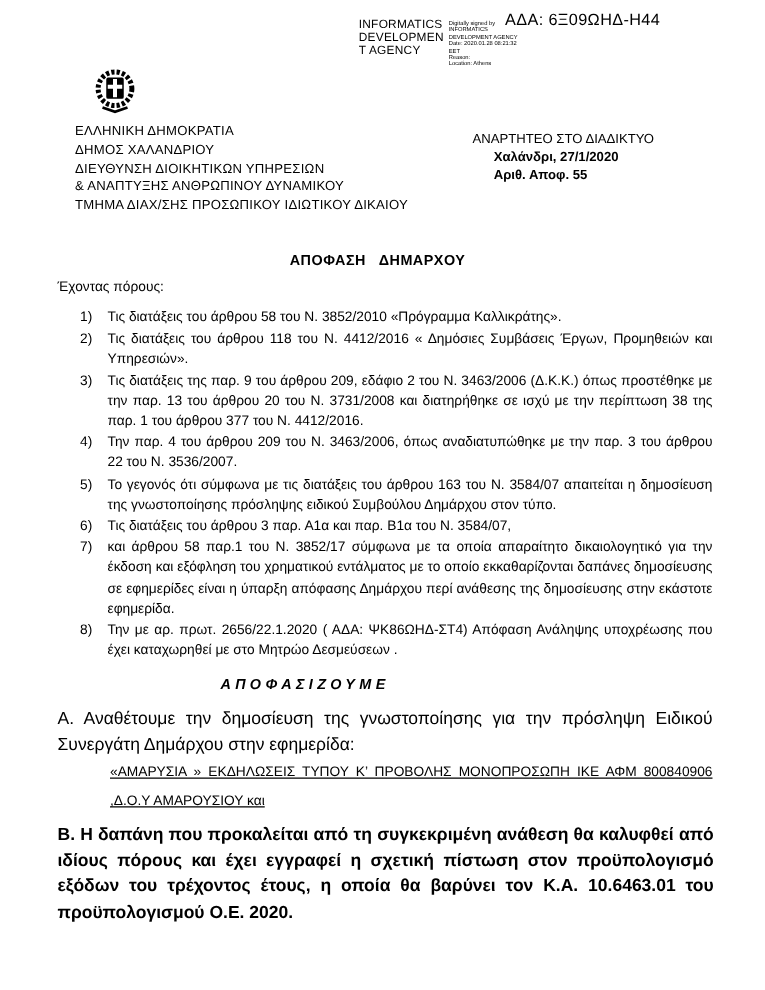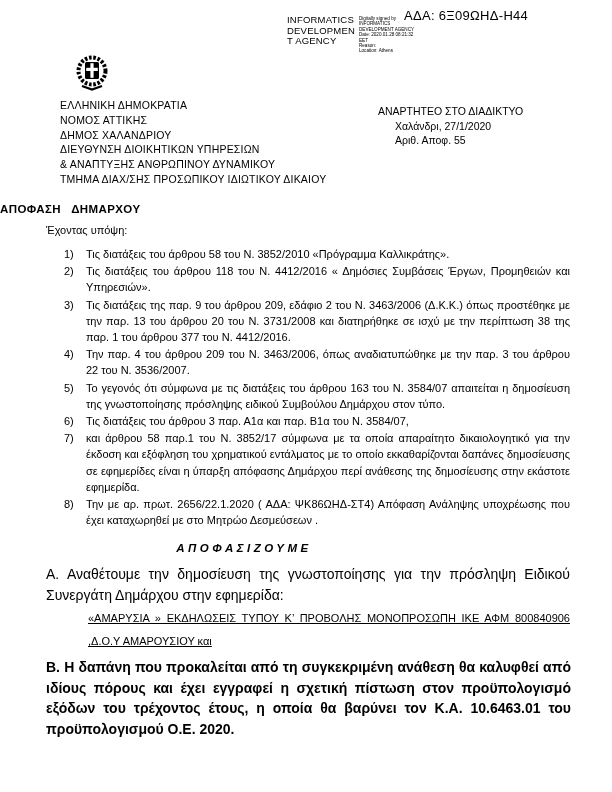--- a/index.html
+++ b/index.html
@@ -15,23 +15,23 @@
   .ada{position:absolute;left:404px;top:8px;font-size:13px;letter-spacing:.3px;white-space:nowrap;}
   
   .stamp{position:absolute;left:287px;top:15px;display:flex;gap:4px;}
   .stamp-large{font-size:9.5px;line-height:10.5px;letter-spacing:.2px;white-space:nowrap;}
   .stamp-small{font-size:4.6px;line-height:5.4px;white-space:nowrap;padding-top:1px;}
   
   .emblem{position:absolute;left:75px;top:54px;}
   
   .hdr-left{position:absolute;left:60px;top:98px;font-size:10.5px;line-height:14.8px;white-space:nowrap;letter-spacing:.2px;}
   .hdr-right{position:absolute;left:378px;top:104px;font-size:10.5px;line-height:14.6px;white-space:nowrap;}
-  .hdr-right .ind{padding-left:17px;}
+  .hdr-right .ind{padding-left:17px;font-weight:bold;}
   
-  .doc-title{position:absolute;left:0;top:203px;width:604px;font-weight:bold;font-size:11.5px;word-spacing:7px;letter-spacing:.4px;}
+  .doc-title{position:absolute;left:0;top:203px;width:604px;text-align:center;font-weight:bold;font-size:11.5px;word-spacing:7px;letter-spacing:.4px;}
   .preamble{position:absolute;left:46px;top:224px;font-size:11px;}
   .items{position:absolute;left:64px;top:246px;width:506px;margin:0;padding:0;list-style:none;font-size:11px;line-height:16.2px;text-align:justify;}
   .items li{position:relative;padding-left:22px;margin-bottom:1px;}
   .items .num{position:absolute;left:0;top:0;}
   .decide{position:absolute;left:0;top:542px;width:488px;text-align:center;font-weight:bold;font-style:italic;font-size:11.5px;letter-spacing:3.5px;}
   .para{font-size:14px;line-height:20.5px;text-align:justify;}
   .para-a{position:absolute;left:46px;top:564px;width:524px;}
   .awardee{position:absolute;left:88px;top:607px;width:482px;font-size:11px;line-height:23px;text-align:justify;text-decoration:underline;}
   .para-b{position:absolute;left:46px;top:657px;width:525px;font-weight:bold;}
 </style>
@@ -62,36 +62,35 @@
   <svg class="emblem" width="34" height="40" viewBox="0 0 34 40" xmlns="http://www.w3.org/2000/svg">
     <circle cx="17" cy="17" r="13.5" fill="none" stroke="#000" stroke-width="4" stroke-dasharray="2.6 1.7"></circle>
     <rect x="10" y="8" width="14" height="17" rx="1.5" fill="#000"></rect>
     <rect x="15.4" y="9.2" width="3.2" height="14.6" fill="#fff"></rect>
     <rect x="11.2" y="13.8" width="11.6" height="3.2" fill="#fff"></rect>
     <path d="M7 32 L17 35.5 L27 32" stroke="#000" stroke-width="2.2" fill="none"></path>
   </svg>
 
   <div class="hdr-left">
     <div>ΕΛΛΗΝΙΚΗ ΔΗΜΟΚΡΑΤΙΑ</div>
-    <div>ΝΟΜΟΣ ΑΤΤΙΚΗΣ</div>
     <div>ΔΗΜΟΣ ΧΑΛΑΝΔΡΙΟΥ</div>
     <div>ΔΙΕΥΘΥΝΣΗ ΔΙΟΙΚΗΤΙΚΩΝ ΥΠΗΡΕΣΙΩΝ</div>
     <div>&amp; ΑΝΑΠΤΥΞΗΣ ΑΝΘΡΩΠΙΝΟΥ ΔΥΝΑΜΙΚΟΥ</div>
     <div>ΤΜΗΜΑ  ΔΙΑΧ/ΣΗΣ ΠΡΟΣΩΠΙΚΟΥ ΙΔΙΩΤΙΚΟΥ ΔΙΚΑΙΟΥ</div>
   </div>
 
   <div class="hdr-right">
     <div>ΑΝΑΡΤΗΤΕΟ ΣΤΟ ΔΙΑΔΙΚΤΥΟ</div>
     <div class="ind">Χαλάνδρι, 27/1/2020</div>
     <div class="ind">Αριθ. Αποφ.  55</div>
   </div>
 
   <div class="doc-title">ΑΠΟΦΑΣΗ ΔΗΜΑΡΧΟΥ</div>
 
-  <div class="preamble">Έχοντας υπόψη:</div>
+  <div class="preamble">Έχοντας πόρους:</div>
 
   <ol class="items">
     <li>
       <span class="num">1)</span>
       <span>Τις διατάξεις του άρθρου 58 του Ν. 3852/2010 «Πρόγραμμα Καλλικράτης».</span>
     </li>
     <li>
       <span class="num">2)</span>
       <span>Τις διατάξεις του άρθρου 118 του Ν. 4412/2016 « Δημόσιες Συμβάσεις Έργων, Προμηθειών και Υπηρεσιών».</span>
     </li>

